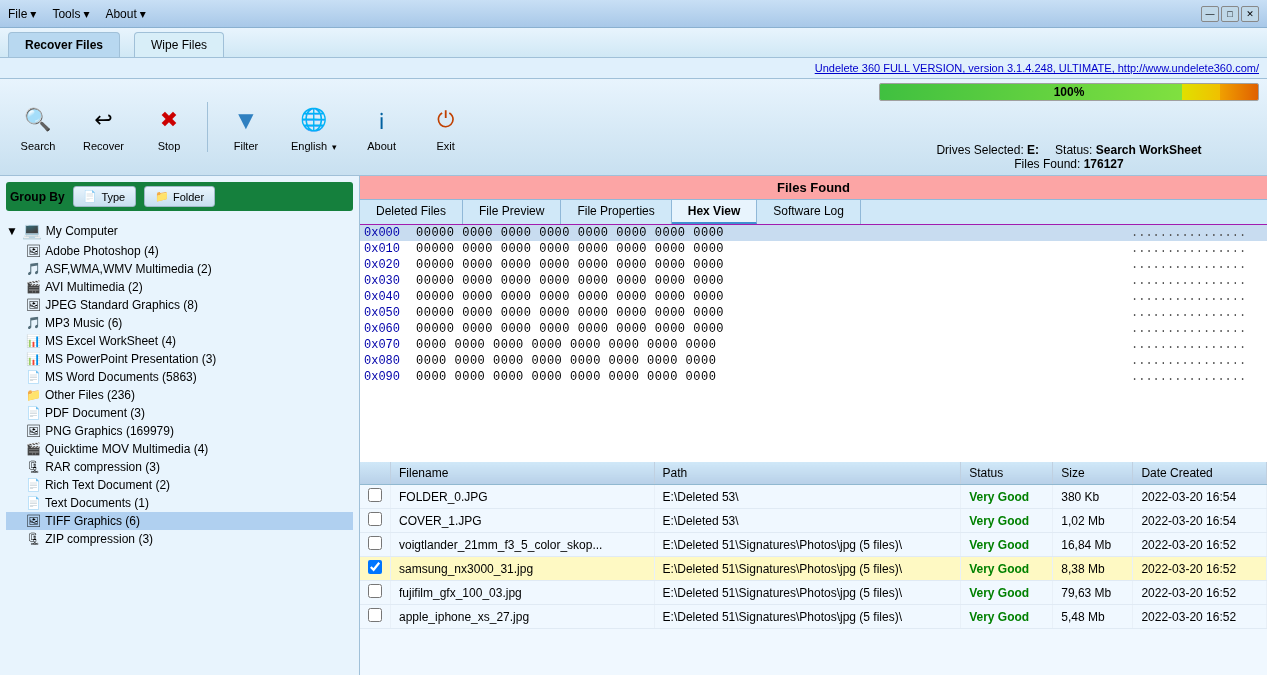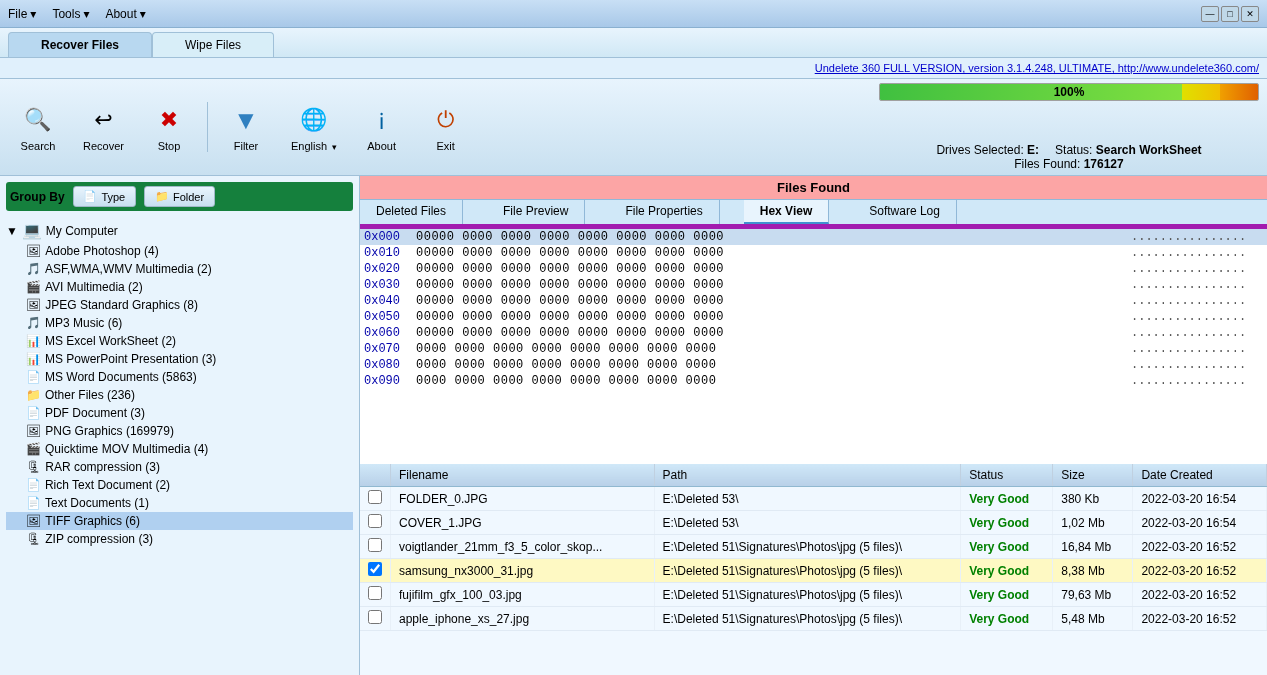--- a/index.html
+++ b/index.html
@@ -7,21 +7,21 @@
 
     
     .titlebar { background: linear-gradient(to bottom, #c8dff5, #a8c8e8); height: 28px; display: flex; align-items: center; padding: 0 8px; border-bottom: 1px solid #8ab0d0; }
     .titlebar-menu { display: flex; gap: 16px; flex: 1; }
     .titlebar-menu-item { font-size: 12px; color: #000; cursor: pointer; display: flex; align-items: center; gap: 3px; }
     .titlebar-controls { display: flex; gap: 2px; }
     .titlebar-btn { width: 18px; height: 16px; font-size: 9px; display: flex; align-items: center; justify-content: center; border: 1px solid #888; background: #c0d8e8; cursor: pointer; border-radius: 2px; }
 
     
     .tabbar { background: linear-gradient(to bottom, #e8f4fd, #d0e8f5); display: flex; padding: 4px 8px 0; border-bottom: 1px solid #a0c0d8; }
-    .tab { padding: 5px 32px; border: 1px solid #a0c0d8; border-bottom: none; border-radius: 4px 4px 0 0; font-size: 12px; cursor: pointer; margin-right: 0; }
+    .tab { padding: 5px 16px; border: 1px solid #a0c0d8; border-bottom: none; border-radius: 4px 4px 0 0; font-size: 12px; cursor: pointer; margin-right: 14px; }
     .tab.active { background: #b8d8f0; font-weight: bold; }
     .tab.inactive { background: #d8eef8; }
 
     
     .linkbar { background: #e0f0fc; padding: 3px 8px; border-bottom: 1px solid #a0c0d8; text-align: right; }
     .linkbar a { color: #0000cc; font-size: 11px; text-decoration: underline; }
 
     
     .toolbar { background: linear-gradient(to bottom, #e8f4fd, #c8e0f0); display: flex; align-items: center; padding: 4px 8px; border-bottom: 1px solid #a0c0d8; gap: 4px; }
     .tool-btn { display: flex; flex-direction: column; align-items: center; padding: 4px 10px; border: 1px solid transparent; border-radius: 3px; cursor: pointer; min-width: 60px; background: transparent; }
@@ -53,21 +53,21 @@
     .tree-item { display: flex; align-items: center; gap: 4px; padding: 2px 0 2px 20px; cursor: pointer; }
     .tree-item.selected { background: #b0d0f0; }
 
     
     .right-panel { flex: 1; display: flex; flex-direction: column; background: #f0f8ff; }
 
     
     .files-found-header { background: #fca5a5; text-align: center; padding: 4px; font-weight: bold; font-size: 13px; border-bottom: 1px solid #90b8d8; }
 
     
-    .view-tabs { display: flex; background: #d0e8f8; border-bottom: 5px solid #a21caf; gap: 24px; }
+    .view-tabs { display: flex; background: #d0e8f8; border-bottom: 1px solid #a21caf; }
     .view-tab { padding: 4px 16px; font-size: 12px; cursor: pointer; border-right: 1px solid #90b8d8; }
     .view-tab.active { background: #e8f4fd; font-weight: bold; border-bottom: 2px solid #4090d0; }
 
     
     .hex-view { flex: 1; overflow-y: auto; background: #fff; font-family: 'Courier New', monospace; font-size: 12px; max-height: 240px; }
     .hex-row { display: flex; padding: 1px 4px; }
     .hex-row.selected { background: #c8dcf0; }
     .hex-addr { color: #0000aa; width: 52px; flex-shrink: 0; }
     .hex-bytes { flex: 1; color: #000; letter-spacing: 0.5px; }
     .hex-ascii { width: 140px; flex-shrink: 0; color: #555; padding-left: 8px; }
@@ -214,21 +214,21 @@
           <div class="tree-item">
             <span>🖼</span>
             <span>JPEG Standard Graphics (8)</span>
           </div>
           <div class="tree-item">
             <span>🎵</span>
             <span>MP3 Music (6)</span>
           </div>
           <div class="tree-item">
             <span>📊</span>
-            <span>MS Excel WorkSheet (2)</span>
+            <span>MS Excel WorkSheet (4)</span>
           </div>
           <div class="tree-item">
             <span>📊</span>
             <span>MS PowerPoint Presentation (3)</span>
           </div>
           <div class="tree-item">
             <span>📄</span>
             <span>MS Word Documents (5863)</span>
           </div>
           <div class="tree-item">

